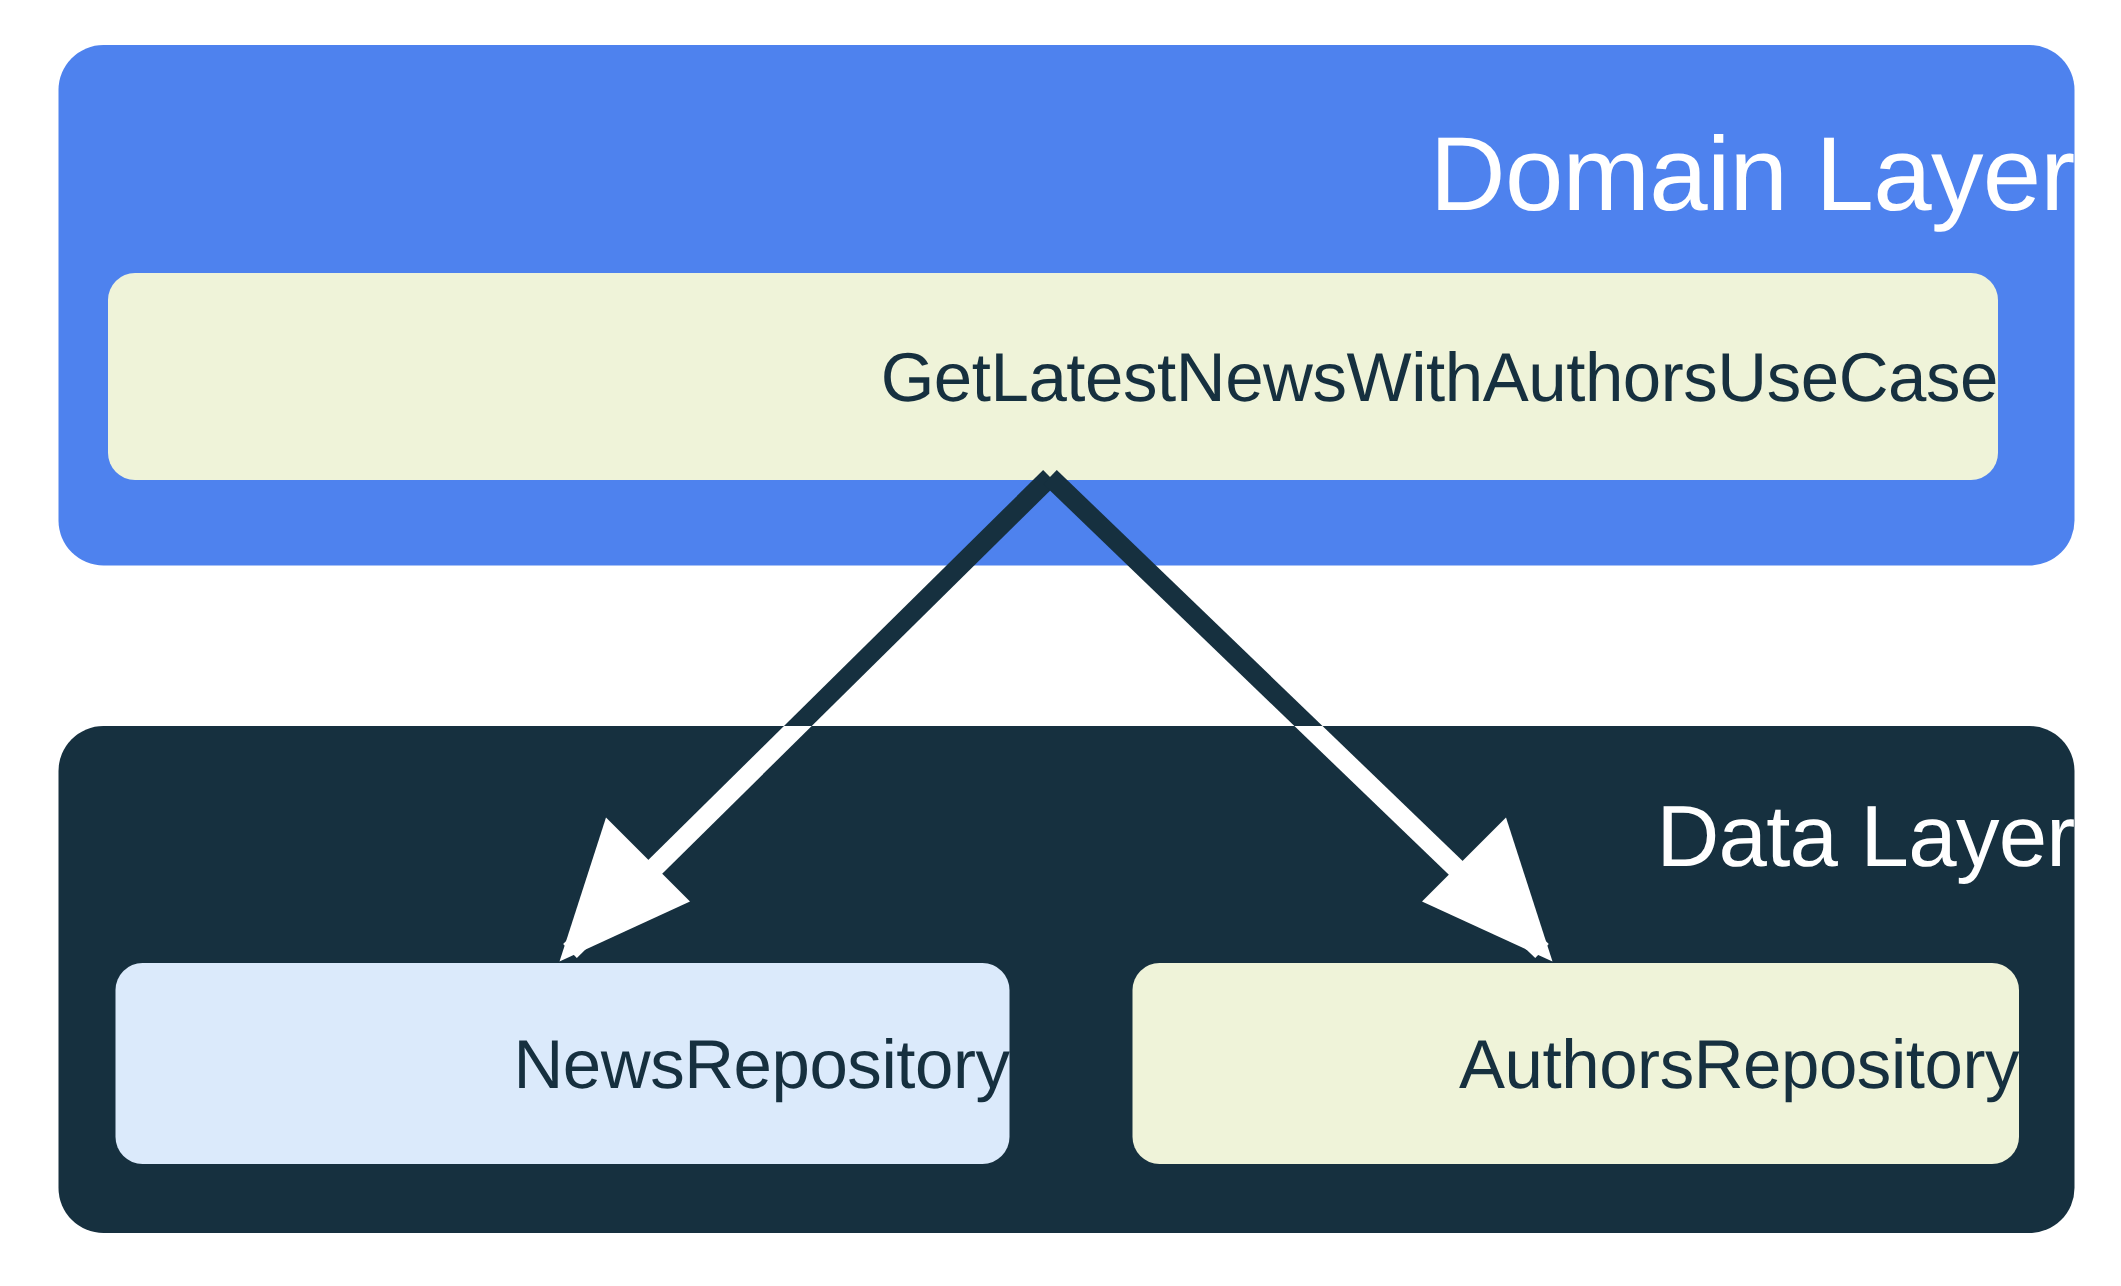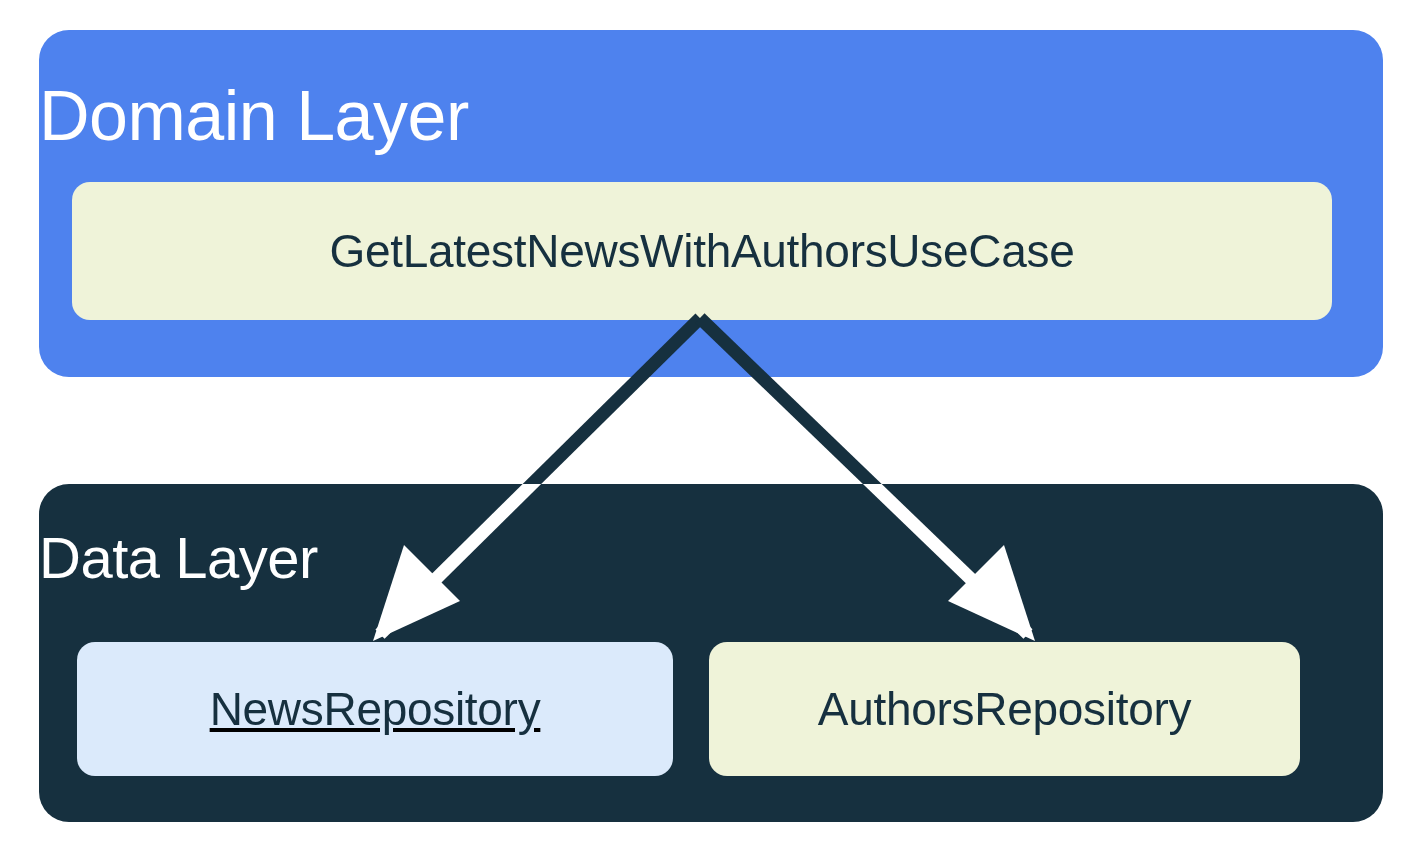--- a/index.html
+++ b/index.html
@@ -38,21 +38,21 @@
     height: 338px;
     background: #16303F;
     border-radius: 30px;
   }
 
   
   .layer-title {
     position: absolute;
     left: 0;
     width: 100%;
-    text-align: left;
+    text-align: right;
     color: #ffffff;
     font-weight: 300;
     letter-spacing: -0.5px;
     white-space: nowrap;
   }
   #domain-layer-title {
     top: 48px;
     font-size: 70px;
     line-height: 76px;
   }
@@ -61,21 +61,21 @@
     font-size: 58px;
     line-height: 72px;
   }
 
   
   .node {
     position: absolute;
     box-sizing: border-box;
     display: flex;
     align-items: center;
-    justify-content: center;
+    justify-content: flex-end;
     border-radius: 18px;
   }
   .node-label {
     color: #16303F;
     font-weight: 400;
     font-size: 46px;
     line-height: 54px;
     letter-spacing: -0.3px;
     white-space: nowrap;
   }
@@ -86,24 +86,23 @@
     width: 1260px;
     height: 138px;
     background: #EFF3D9;
   }
   #news-repository-node {
     left: 38px;
     top: 158px;
     width: 596px;
     height: 134px;
     background: #DBEAFB;
-    text-decoration: underline;
   }
   #authors-repository-node {
-    left: 670px;
+    left: 716px;
     top: 158px;
     width: 591px;
     height: 134px;
     background: #EFF3D9;
   }
 
   
   #arrow-overlay {
     position: absolute;
     left: 0;

